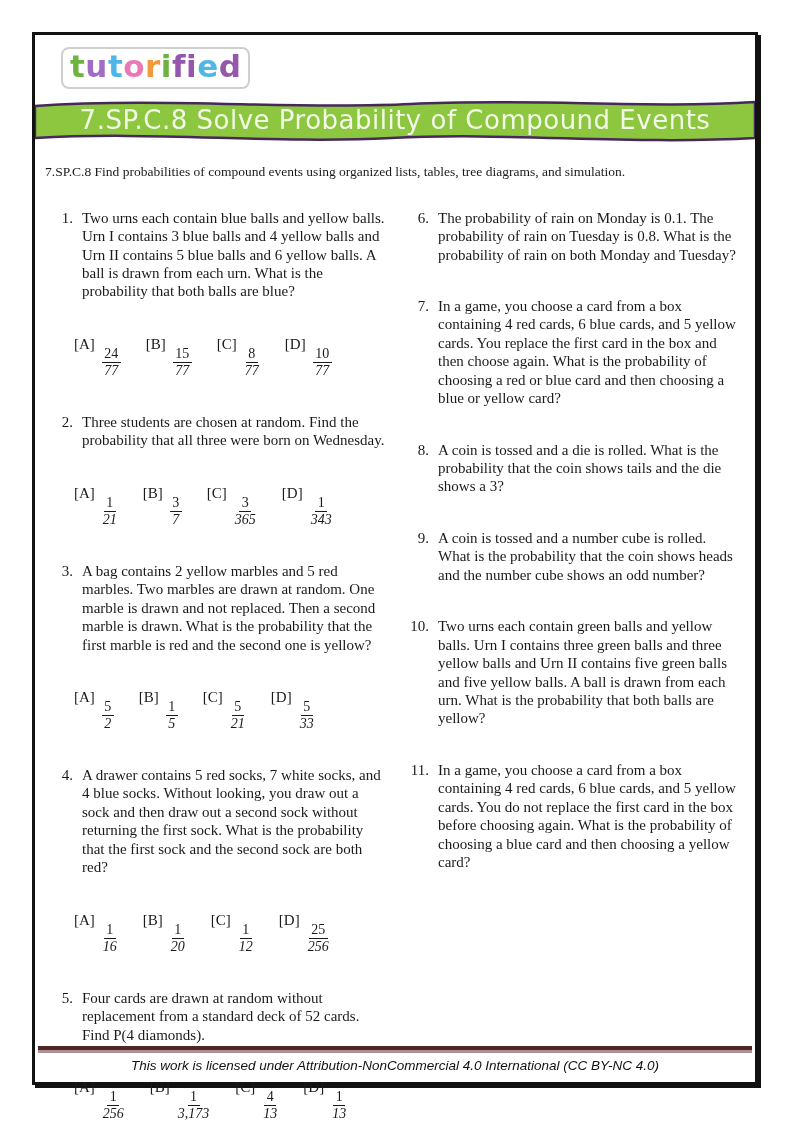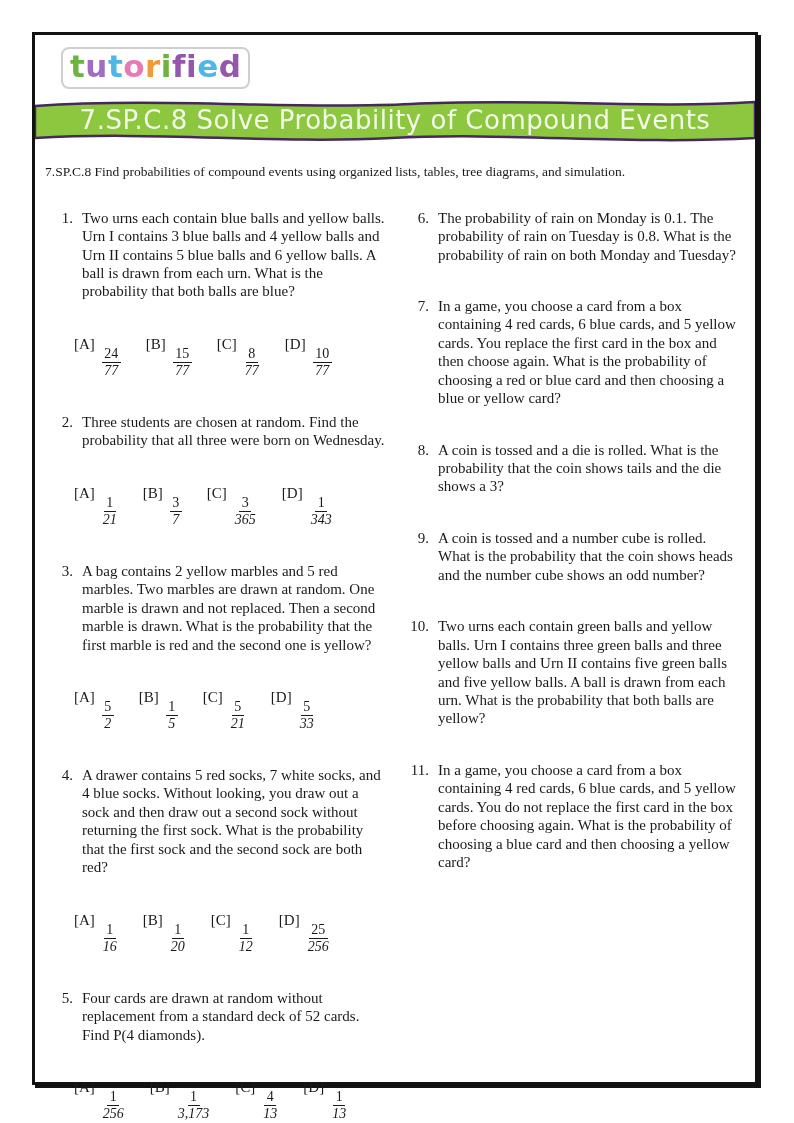--- a/index.html
+++ b/index.html
@@ -326,14 +326,18 @@
   <div class="q-block">
     <div class="q">
       <div class="q-num">11.</div>
       <div class="q-text">In a game, you choose a card from a box containing 4 red cards, 6 blue cards, and 5 yellow cards. You do not replace the first card in the box before choosing again. What is the probability of choosing a blue card and then choosing a yellow card?</div>
     </div>
 
   </div>
 </div>
   </div>
 
+  <div class="footer">
+    <div class="footer-bar" id="footer-bar" style="background: linear-gradient(rgb(79, 39, 39) 0px, rgb(79, 39, 39) 57%, rgb(173, 143, 143) 57%, rgb(173, 143, 143) 100%);"></div>
+    <div class="footer-text">This work is licensed under Attribution-NonCommercial 4.0 International (CC BY-NC 4.0)</div>
+  </div>
 
 </div>
 
 </body></html>

